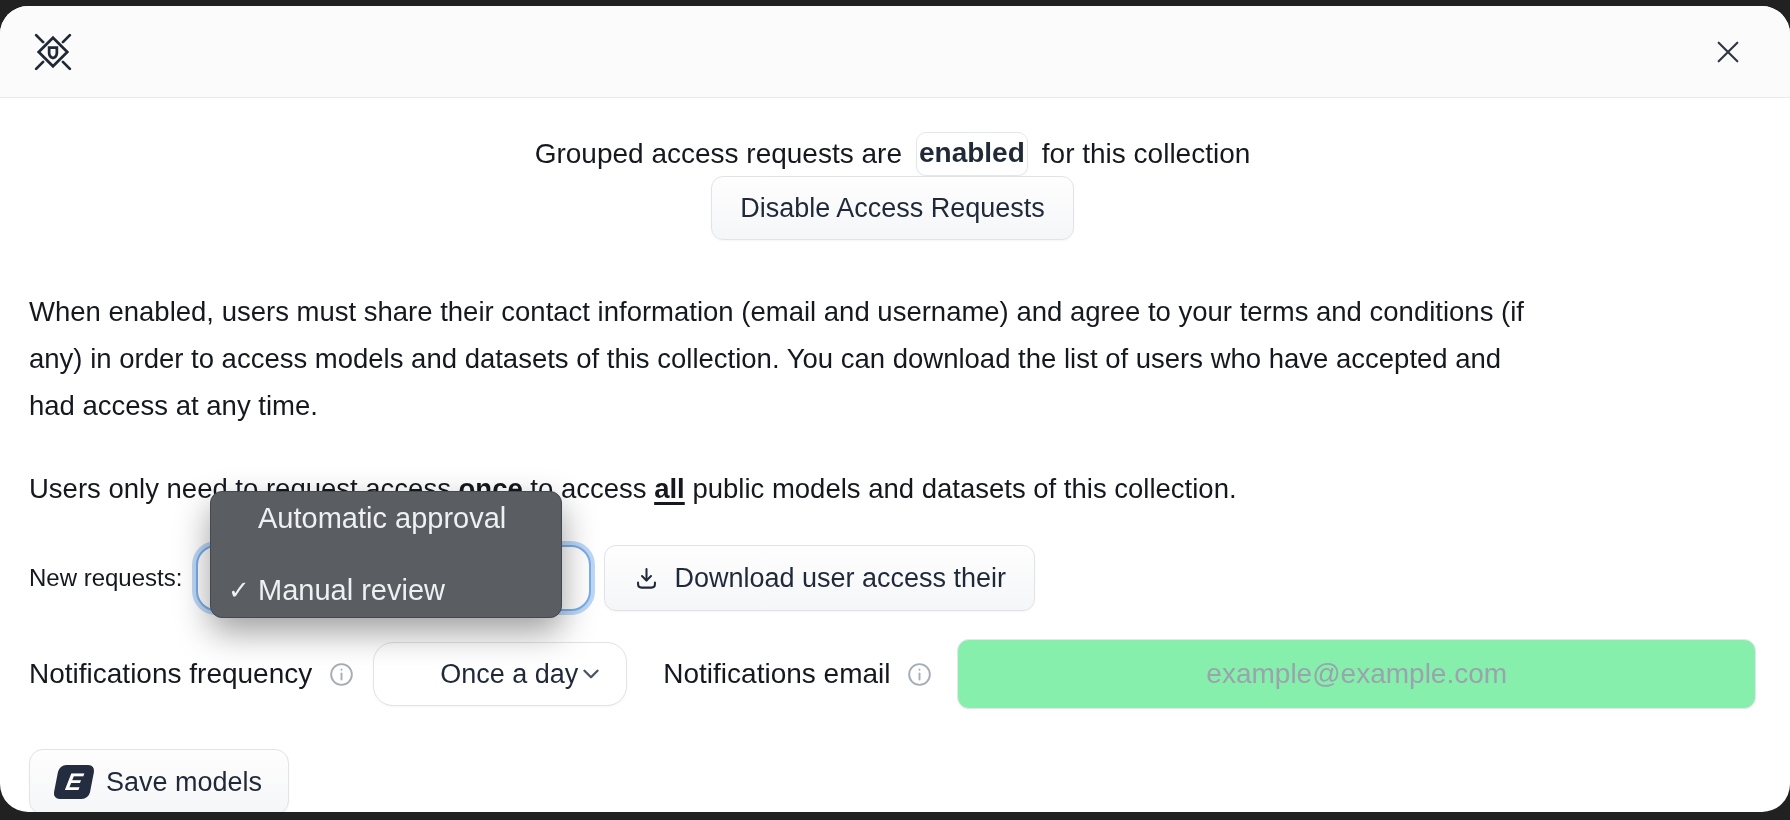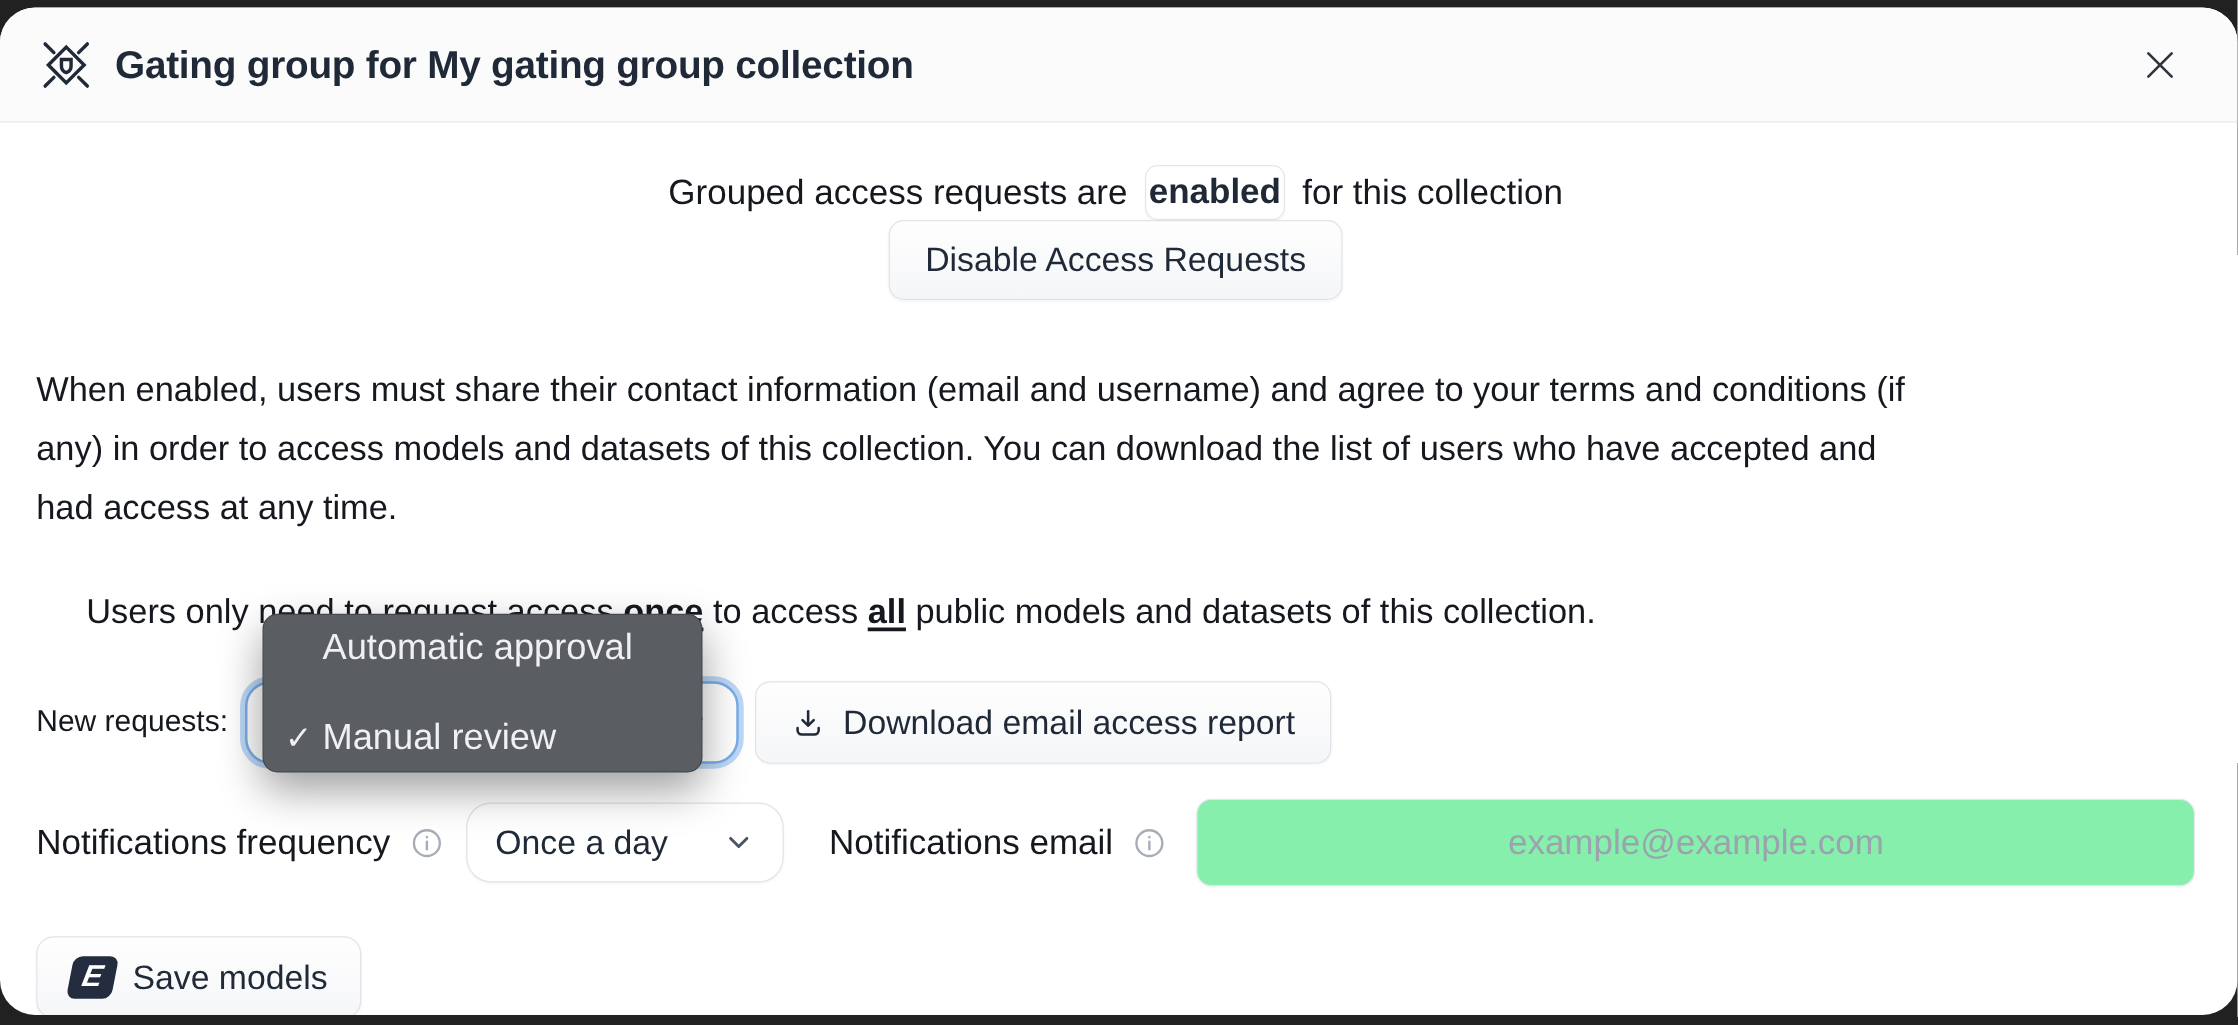--- a/index.html
+++ b/index.html
@@ -88,41 +88,40 @@
     margin-top: 48px;
     max-width: 1505px;
     font-size: 27.5px;
     line-height: 47px;
     color: #15181e;
   }
   .note {
     margin-top: 44px;
     font-size: 27.5px;
     color: #15181e;
-    margin-left: 40px;
   }
   .note b {
     font-weight: 700;
     text-decoration: underline;
     text-decoration-thickness: 2.5px;
     text-underline-offset: 4px;
   }
   
   .new-requests-row {
     margin-top: 40px;
     display: flex;
     align-items: center;
     position: relative;
     height: 66px;
   }
   .nr-label { font-size: 24px; }
   .select-box {
     display: inline-flex;
     align-items: center;
-    justify-content: space-between;
+    justify-content: flex-end;
     background: #fff;
     border: 1px solid #e0e3e8;
     border-radius: 20px;
     height: 64px;
     padding: 12px 22px;
     font-size: 27px;
     color: #1f2937;
     cursor: pointer;
     box-shadow: 0 1px 2px rgba(0,0,0,0.04);
   }
@@ -217,21 +216,20 @@
 
   <div class="modal-header">
     <svg class="gating-icon" viewBox="0 0 24 24" fill="none" stroke="#1f2937" stroke-width="1.5" stroke-linecap="round">
       <path d="M12 4.2 L19.8 12 L12 19.8 L4.2 12 Z"></path>
       <path d="M2.8 2.8 L6.6 6.6"></path>
       <path d="M21.2 2.8 L17.4 6.6"></path>
       <path d="M2.8 21.2 L6.6 17.4"></path>
       <path d="M21.2 21.2 L17.4 17.4"></path>
       <path d="M9.9 9.6 h4.2 v2.9 c0 1.5 -1 2.4 -2.1 2.8 c-1.1 -0.4 -2.1 -1.3 -2.1 -2.8 Z"></path>
     </svg>
-    <h1 class="modal-title">Gating group for My gating group collection</h1>
     <button class="close-btn">
       <svg width="32" height="32" viewBox="0 0 24 24" fill="none" stroke="#30363f" stroke-width="1.6" stroke-linecap="round">
         <path d="M5 5 L19 19 M19 5 L5 19"></path>
       </svg>
     </button>
   </div>
 
   <div class="modal-body">
 
     <div class="status-row">
@@ -256,21 +254,21 @@
           <path d="M6 9 L12 15 L18 9"></path>
         </svg>
       </div>
 
       <button class="btn download-btn">
         <svg width="27" height="27" viewBox="0 0 24 24" fill="none" stroke="#1f2937" stroke-width="1.8" stroke-linecap="round" stroke-linejoin="round">
           <path d="M12 3.5 v10"></path>
           <path d="M8 9.8 L12 13.8 L16 9.8"></path>
           <path d="M4.5 15.5 v1.6 c0 1.8 1.3 3 3.1 3 h8.8 c1.8 0 3.1 -1.2 3.1 -3 v-1.6"></path>
         </svg>
-        <span>Download email access report</span>
+        <span>Download user access their</span>
       </button>
 
       <div class="dropdown-popup">
         <div class="dropdown-option">
           <span class="check"></span>
           <span>Automatic approval</span>
         </div>
         <div class="dropdown-option">
           <span class="check">✓</span>
           <span>Manual review</span>

